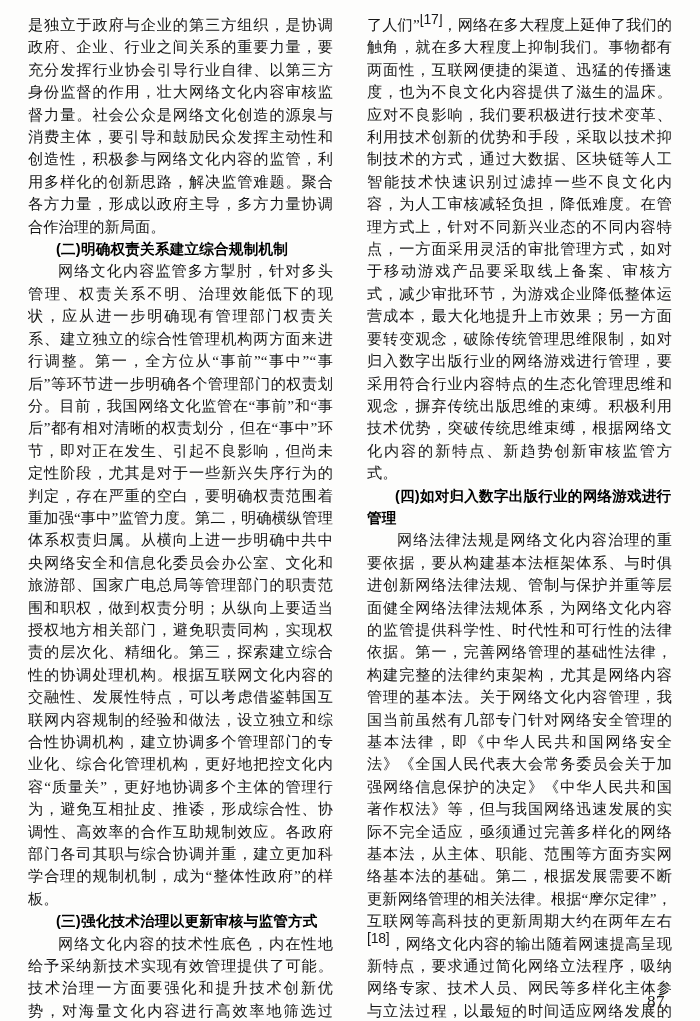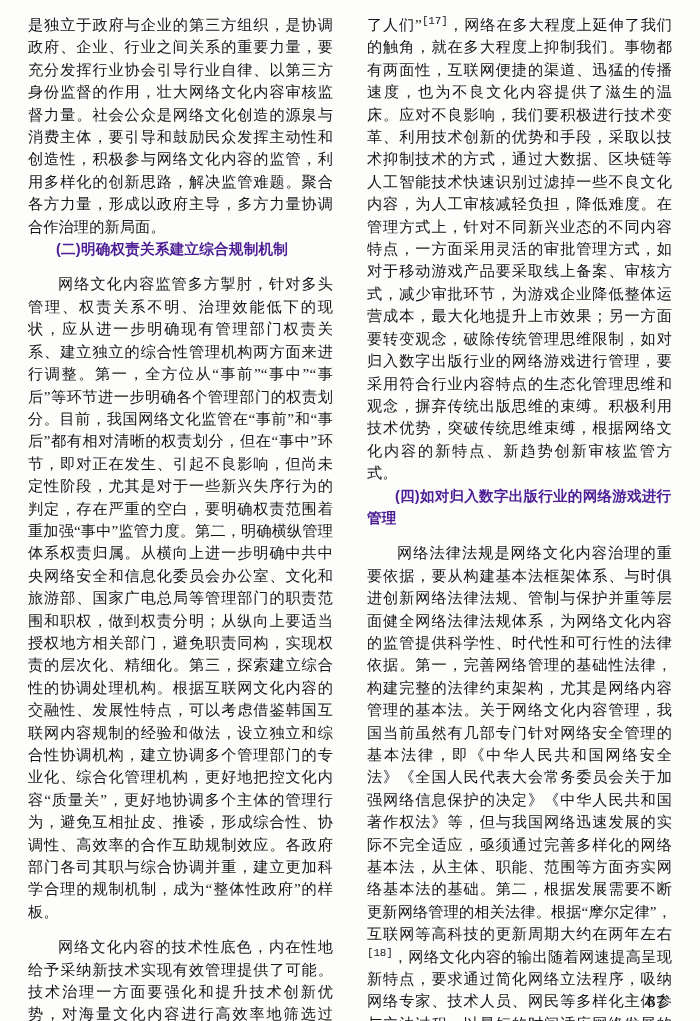--- a/index.html
+++ b/index.html
@@ -41,33 +41,33 @@
     font-family: "Liberation Serif", "DejaVu Serif", serif;
     font-size: 15.2px;
     line-height: 22.4px;
     color: #161616;
     text-align: justify;
     text-justify: inter-ideograph;
     letter-spacing: 0.1px;
     text-indent: 0;
     -webkit-font-smoothing: none;
   }
-  p.body.indent { text-indent: 30px; margin-top: 13px; }
+  p.body.indent { text-indent: 30px; }
   h3.heading {
     font-family: "Liberation Sans", "DejaVu Sans", sans-serif;
     font-weight: bold;
     font-size: 14.6px;
     line-height: 22.4px;
-    color: #4c1d95;
+    color: #000000;
     text-indent: 28px;
     letter-spacing: 0.2px;
   }
   sup.cite {
-    font-family: Liberation Mono, monospace;
-    font-size: 11px;
+    font-family: Liberation Sans, sans-serif;
+    font-size: 14px;
     vertical-align: super;
     line-height: 0;
     letter-spacing: -0.2px;
   }
   .folio {
     position: absolute;
     right: 35px;
     bottom: 9px;
     font-family: "Liberation Serif", "DejaVu Serif", serif;
     font-size: 17px;
@@ -83,20 +83,21 @@
   <div class="columns">
 
     <div class="col col-left">
 
       <p class="body">是独立于政府与企业的第三方组织，是协调政府、企业、行业之间关系的重要力量，要充分发挥行业协会引导行业自律、以第三方身份监督的作用，壮大网络文化内容审核监督力量。社会公众是网络文化创造的源泉与消费主体，要引导和鼓励民众发挥主动性和创造性，积极参与网络文化内容的监管，利用多样化的创新思路，解决监管难题。聚合各方力量，形成以政府主导，多方力量协调合作治理的新局面。</p>
 
       <h3 class="heading">(二)明确权责关系建立综合规制机制</h3>
 
       <p class="body indent">网络文化内容监管多方掣肘，针对多头管理、权责关系不明、治理效能低下的现状，应从进一步明确现有管理部门权责关系、建立独立的综合性管理机构两方面来进行调整。第一，全方位从“事前”“事中”“事后”等环节进一步明确各个管理部门的权责划分。目前，我国网络文化监管在“事前”和“事后”都有相对清晰的权责划分，但在“事中”环节，即对正在发生、引起不良影响，但尚未定性阶段，尤其是对于一些新兴失序行为的判定，存在严重的空白，要明确权责范围着重加强“事中”监管力度。第二，明确横纵管理体系权责归属。从横向上进一步明确中共中央网络安全和信息化委员会办公室、文化和旅游部、国家广电总局等管理部门的职责范围和职权，做到权责分明；从纵向上要适当授权地方相关部门，避免职责同构，实现权责的层次化、精细化。第三，探索建立综合性的协调处理机构。根据互联网文化内容的交融性、发展性特点，可以考虑借鉴韩国互联网内容规制的经验和做法，设立独立和综合性协调机构，建立协调多个管理部门的专业化、综合化管理机构，更好地把控文化内容“质量关”，更好地协调多个主体的管理行为，避免互相扯皮、推诿，形成综合性、协调性、高效率的合作互助规制效应。各政府部门各司其职与综合协调并重，建立更加科学合理的规制机制，成为“整体性政府”的样板。</p>
 
+      <h3 class="heading">(三)强化技术治理以更新审核与监管方式</h3>
 
       <p class="body indent">网络文化内容的技术性底色，内在性地给予采纳新技术实现有效管理提供了可能。技术治理一方面要强化和提升技术创新优势，对海量文化内容进行高效率地筛选过滤，另一方面要针对新兴业态的不同内容，采取技术与人工审核相结合的灵活多样的审核监管方式。网络的普及、海量文化内容的增加，以及以互联网为代表的技术进步为我们的生活带来了翻天覆地的改变，但正如有学者所言，“手机在多大程度上解放了人们，也在多大程度上抑制</p>
 
     </div>
 
     <div class="col col-right">
 
       <p class="body"><span>了人们”</span><sup class="cite">[17]</sup><span>，网络在多大程度上延伸了我们的触角，就在多大程度上抑制我们。事物都有两面性，互联网便捷的渠道、迅猛的传播速度，也为不良文化内容提供了滋生的温床。应对不良影响，我们要积极进行技术变革、利用技术创新的优势和手段，采取以技术抑制技术的方式，通过大数据、区块链等人工智能技术快速识别过滤掉一些不良文化内容，为人工审核减轻负担，降低难度。在管理方式上，针对不同新兴业态的不同内容特点，一方面采用灵活的审批管理方式，如对于移动游戏产品要采取线上备案、审核方式，减少审批环节，为游戏企业降低整体运营成本，最大化地提升上市效果；另一方面要转变观念，破除传统管理思维限制，如对归入数字出版行业的网络游戏进行管理，要采用符合行业内容特点的生态化管理思维和观念，摒弃传统出版思维的束缚。积极利用技术优势，突破传统思维束缚，根据网络文化内容的新特点、新趋势创新审核监管方式。</span></p>
 
       <h3 class="heading">(四)如对归入数字出版行业的网络游戏进行管理</h3>

